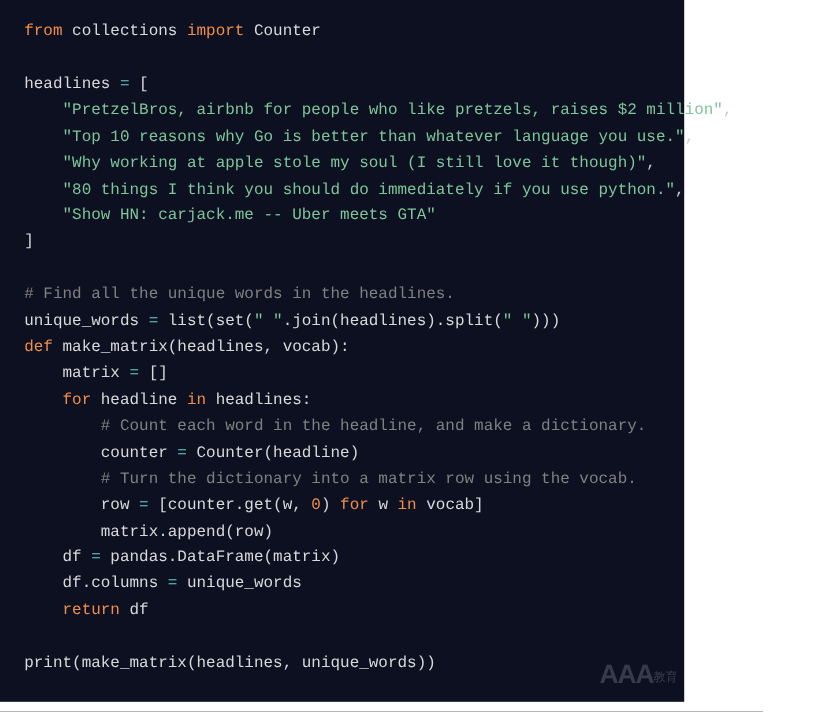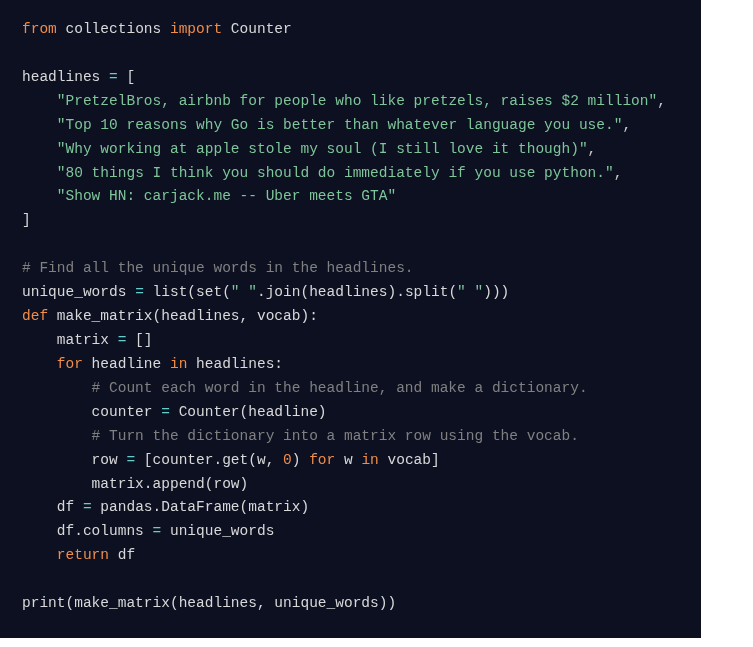--- a/index.html
+++ b/index.html
@@ -10,21 +10,21 @@
     overflow: hidden;
     position: relative;
   }
   .code-block {
     background: #0c1021;
     color: #d9d9d9;
     font-family: Consolas, "Courier New", monospace;
     font-size: 14.5px;
     line-height: 1.65;
     padding: 18px 20px 22px 22px;
-    width: 701px;
+    width: 622px;
     margin: 0;
     white-space: pre;
     position: relative;
   }
   .kw   { color: #f08d49; }  
   .pl   { color: #d9d9d9; }  
   .str  { color: #7ec699; }  
   .cmt  { color: #808080; }  
   .op   { color: #67cdcc; }  
   .num  { color: #f08d49; }
@@ -68,13 +68,13 @@
 <span class="cmt">        # Count each word in the headline, and make a dictionary.</span>
 <span class="pl">        counter </span><span class="op">=</span><span class="pl"> Counter(headline)</span>
 <span class="cmt">        # Turn the dictionary into a matrix row using the vocab.</span>
 <span class="pl">        row </span><span class="op">=</span><span class="pl"> [counter.get(w, </span><span class="num">0</span><span class="pl">) </span><span class="kw">for</span><span class="pl"> w </span><span class="kw">in</span><span class="pl"> vocab]</span>
 <span class="pl">        matrix.append(row)</span>
 <span class="pl">    df </span><span class="op">=</span><span class="pl"> pandas.DataFrame(matrix)</span>
 <span class="pl">    df.columns </span><span class="op">=</span><span class="pl"> unique_words</span>
 <span class="kw">    return</span><span class="pl"> df</span>
 
 <span class="pl">print(make_matrix(headlines, unique_words))</span>
-</pre>
+<span class="watermark"><span>AAA</span><small>教育</small></span></pre>
 
 </body></html>

